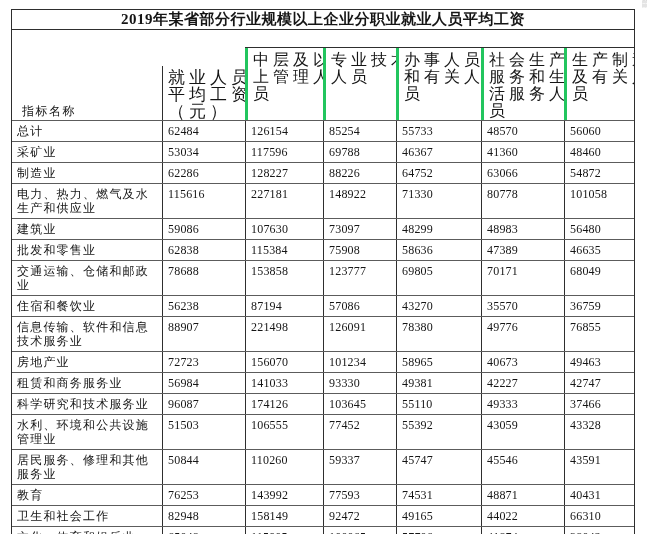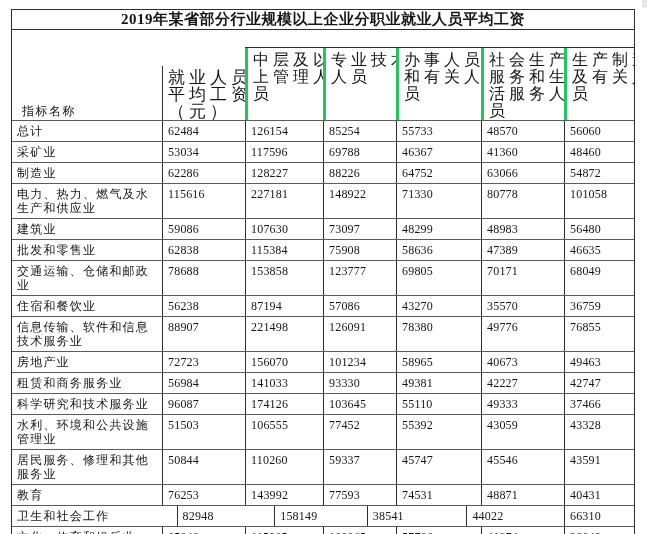--- a/index.html
+++ b/index.html
@@ -35,21 +35,21 @@
   }
   .sub-wrap{display:flex;flex-direction:column;width:389px;flex:none;}
   .sub-spacer{height:17px;}
   .sub-row{display:flex;border-top:1px solid #2e2e2e;height:73px;box-sizing:border-box;}
   .sub-row .cell{
     border-left:3px solid #22c55e;font-size:16px;line-height:17px;
     letter-spacing:4px;padding:3px 2px 0 5px;
   }
 
   
-  .data-row{display:flex;border-top:1px solid #5c5c5c;align-items:stretch;justify-content:space-between;}
+  .data-row{display:flex;border-top:1px solid #5c5c5c;align-items:stretch;}
   .data-row .cell{font-size:12px;line-height:14px;padding:3px 2px 3px 5px;}
   .data-row .label{letter-spacing:1.2px;}
   .data-row .num{border-left:1px solid #2e2e2e;letter-spacing:0.2px;}
 </style>
 </head>
 <body>
 
 <span class="corner-mark">▒</span>
 
 <div class="doc-table">
@@ -235,21 +235,22 @@
       <div class="cell w4 num">77593</div>
       <div class="cell w5 num">74531</div>
       <div class="cell w6 num">48871</div>
       <div class="cell w7 num">40431</div>
     </div>
 
     <div class="data-row">
       <div class="cell w1 label">卫生和社会工作</div>
       <div class="cell w2 num">82948</div>
       <div class="cell w3 num">158149</div>
-      <div class="cell w5 num">38541</div>
+      <div class="cell w4 num">92472</div>
+      <div class="cell w5 num">49165</div>
       <div class="cell w6 num">44022</div>
       <div class="cell w7 num">66310</div>
     </div>
 
     <div class="data-row">
       <div class="cell w1 label">文化、体育和娱乐业</div>
       <div class="cell w2 num">65048</div>
       <div class="cell w3 num">115905</div>
       <div class="cell w4 num">100065</div>
       <div class="cell w5 num">57706</div>

